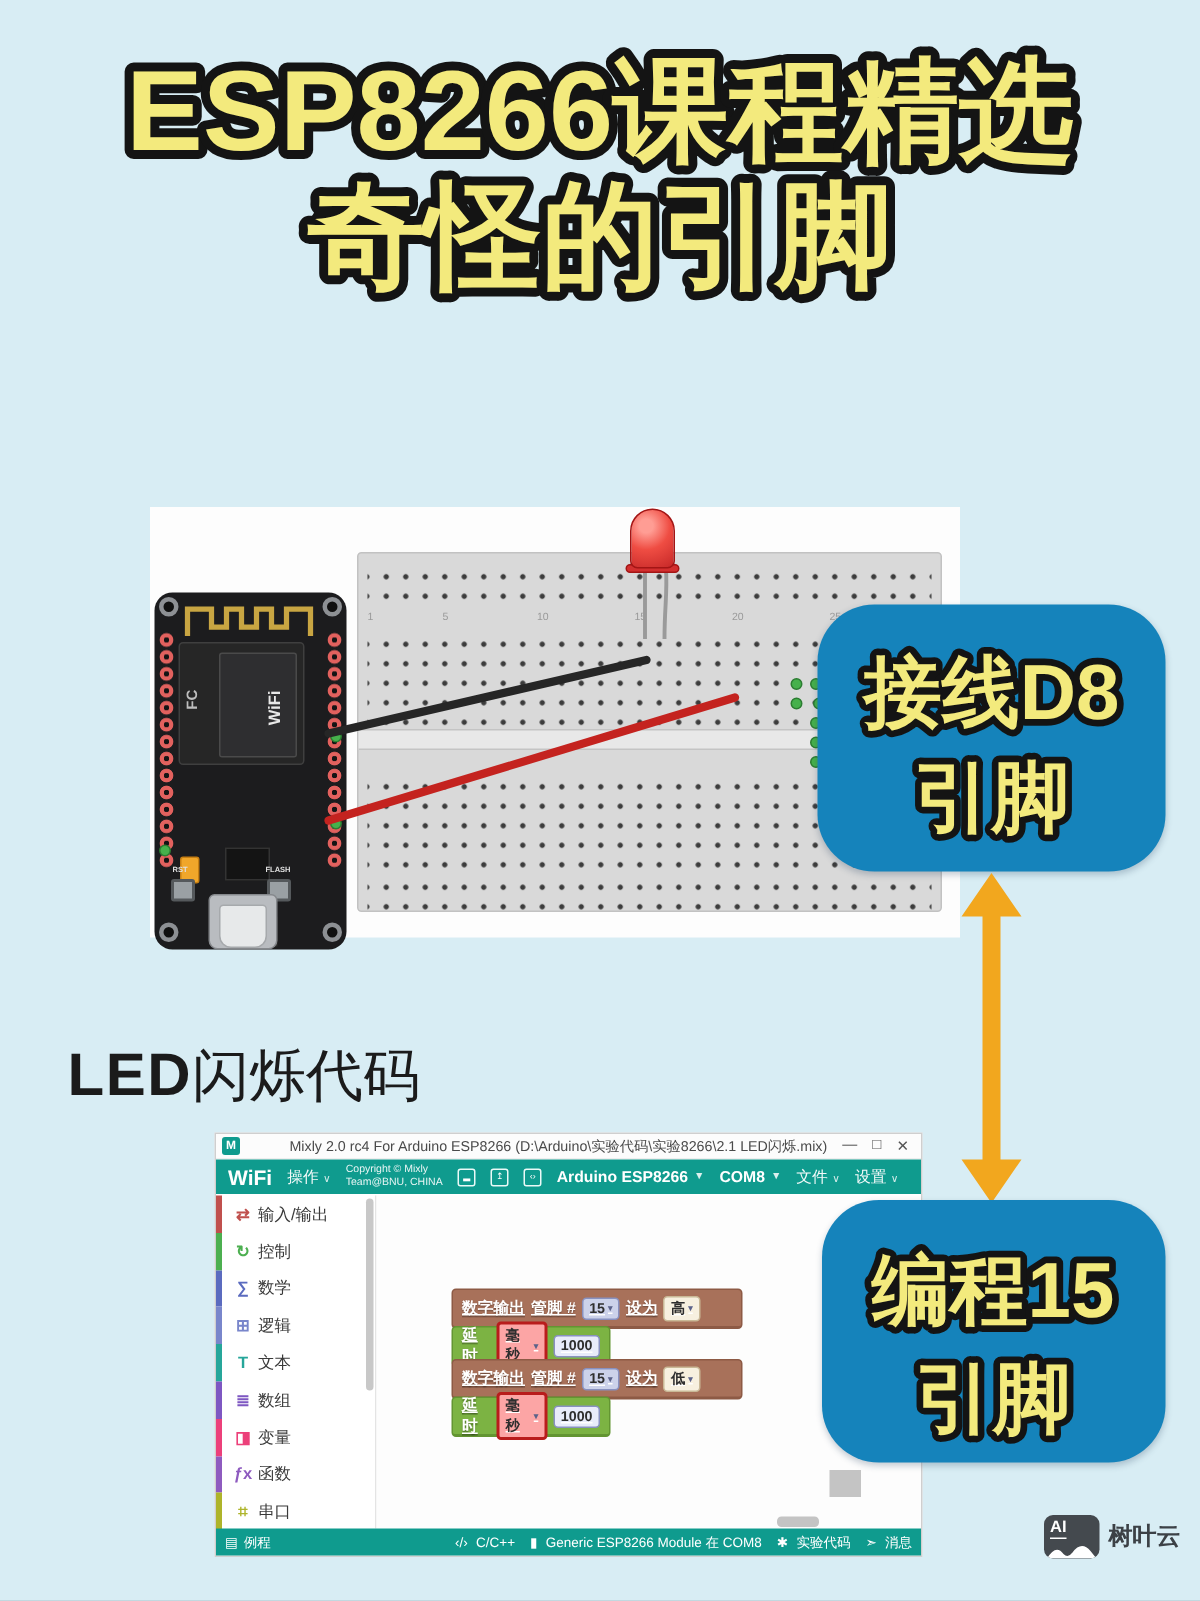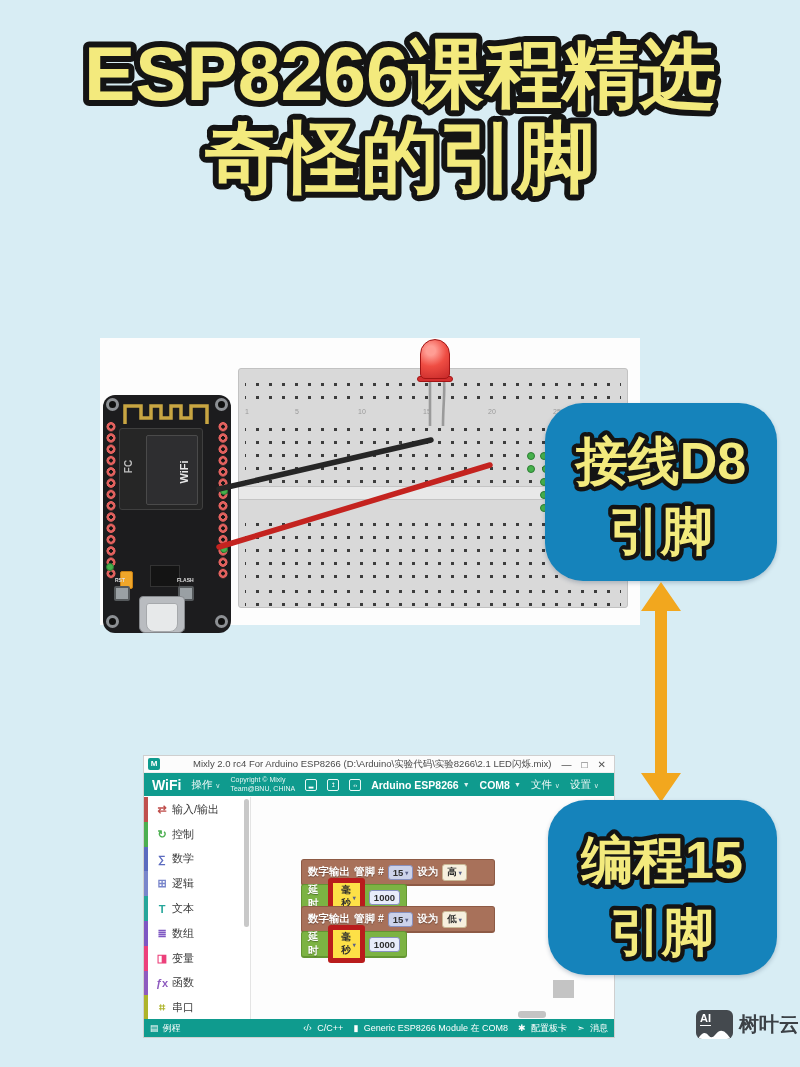--- a/index.html
+++ b/index.html
@@ -65,40 +65,40 @@
   .tb-icon { width:12px; height:12px; border:1px solid #eafaf7; border-radius:2px; font-size:6px; line-height:11px; text-align:center; color:#fff; }
   .select { font-size:10.5px; font-weight:bold; display:flex; align-items:center; gap:4px; }
   .mixly-body { position:absolute; top:41px; bottom:18px; left:0; right:0; display:flex; }
   .sidebar { position:relative; width:107px; background:#fff; border-right:1px solid #e4e4e4; }
   .side-row { position:relative; height:24.8px; display:flex; align-items:center; }
   .side-bar { width:4px; height:100%; }
   .side-icon { width:20px; text-align:center; font-size:11px; font-weight:bold; margin-left:4px; }
   .side-label { font-size:11px; color:#3a3a3a; }
   .side-scroll { position:absolute; right:1px; top:2px; width:5px; height:128px; background:#c8c8c8; border-radius:3px; }
   .canvas { position:relative; flex:1; background:#fdfdfd; }
-  .block { position:absolute; display:flex; align-items:center; gap:4px; border-radius:3px; padding:12px 6px; color:#fff; font-size:10.5px; font-weight:bold; text-shadow:0 1px 1px rgba(0,0,0,.35); }
+  .block { position:absolute; display:flex; align-items:center; gap:4px; border-radius:3px; padding:12px 6px; color:#fff; font-size:10.5px; font-weight:bold; text-shadow:0 1px 1px rgba(0,0,0,.35);text-decoration:underline; }
   .block.brown { background:#a8715a; border:1px solid #8d5a45; border-bottom-width:2px; width:194px; height:24px; }
   .block.green { background:#7cb343; border:1px solid #639532; border-bottom-width:2px; width:106px; height:21px; }
   .chip-ui { border-radius:3px; font-size:9.5px; font-weight:bold; color:#2e2e2e; padding:1px 4px; text-shadow:none; display:inline-flex; align-items:center; gap:2px; }
   .chip-pin { background:#ccd2ea; border:1px solid #8891c0; }
   .chip-state { background:#f7f0df; border:1px solid #c9b896; }
-  .chip-unit { background:#fde047; border:5px solid #b91c1c;text-align:right; }
+  .chip-unit { background:#fca5a5; border:2px solid #b91c1c; }
   .chip-num { background:#e8ecfa; border:1px solid #8891c0; }
   .chip-caret { font-size:6px; color:#5b628a; }
   .vthumb { position:absolute; width:21px; height:18px; background:#c4c4c4; }
   .hthumb { position:absolute; width:28px; height:7px; background:#c4c4c4; border-radius:3px; }
   .statusbar { position:absolute; left:0; right:0; bottom:0; height:18px; background:#0f9b8e; color:#fff; display:flex; align-items:center; font-size:9px; padding:0 6px; gap:4px; }
   .status-right { margin-left:auto; display:flex; align-items:center; gap:10px; }
   .status-item { display:flex; align-items:center; gap:3px; }
 
   
   .footer-logo { position:absolute; left:696px; top:1010px; display:flex; align-items:center; gap:6px; }
   .logo-icon { position:relative; width:37px; height:29px; background:#44494e; border-radius:6px; overflow:hidden; }
   .logo-ai { position:absolute; left:4px; top:2px; color:#fff; font-size:11px; font-weight:bold; border-bottom:1.5px solid #fff; padding-bottom:1px; }
-  .logo-brand { font-size:20px; font-weight:bold; color:#3c4146; }
+  .logo-brand { font-size:16px; font-weight:bold; color:#3c4146; }
 </style>
 </head>
 <body>
 
 <div class="page">
 
   <svg class="abs" style="left:0; top:8px;" width="800" height="200">
     <text class="outline" x="400" y="92" font-size="76" text-anchor="middle" textLength="632" lengthAdjust="spacingAndGlyphs">ESP8266课程精选</text>
     <text class="outline" x="400" y="176" font-size="78" text-anchor="middle">奇怪的引脚</text>
   </svg>
@@ -195,20 +195,23 @@
     <svg width="232" height="178">
       <text class="outline2" x="116" y="76" font-size="52" text-anchor="middle">接线D8</text>
       <text class="outline2" x="116" y="146" font-size="52" text-anchor="middle">引脚</text>
     </svg>
   </div>
 
   <svg class="abs" style="left:640px; top:582px;" width="42" height="220">
     <path d="M21,0 L41,29 L27,29 L27,191 L41,191 L21,220 L1,191 L15,191 L15,29 L1,29 Z" fill="#f2a71e"></path>
   </svg>
 
+  <div class="heading2" style="left:45px; top:692px;">
+    <b>LED</b><span>闪烁代码</span>
+  </div>
 
   <div class="mixly">
     <div class="titlebar">
       <div class="app-icon">M</div>
       <div class="titlebar-text">Mixly 2.0 rc4 For Arduino ESP8266 (D:\Arduino\实验代码\实验8266\2.1 LED闪烁.mix)</div>
       <div class="win-controls">
         <span>—</span>
         <span>□</span>
         <span>✕</span>
       </div>
@@ -342,21 +345,21 @@
         <div class="hthumb" style="right:68px; top:214px;"></div>
       </div>
     </div>
 
     <div class="statusbar">
       <span>▤</span>
       <span>例程</span>
       <div class="status-right">
         <span class="status-item">‹/›&nbsp;<span>C/C++</span></span>
         <span class="status-item">▮&nbsp;<span>Generic ESP8266 Module 在 COM8</span></span>
-        <span class="status-item">✱&nbsp;<span>配置板卡</span></span>
+        <span class="status-item">✱&nbsp;<span>实验代码</span></span>
         <span class="status-item">➣&nbsp;<span>消息</span></span>
       </div>
     </div>
   </div>
 
   <div class="callout" style="left:548px; top:800px; width:229px; height:175px;">
     <svg width="229" height="175">
       <text class="outline2" x="114" y="78" font-size="52" text-anchor="middle">编程15</text>
       <text class="outline2" x="114" y="150" font-size="52" text-anchor="middle">引脚</text>
     </svg>

